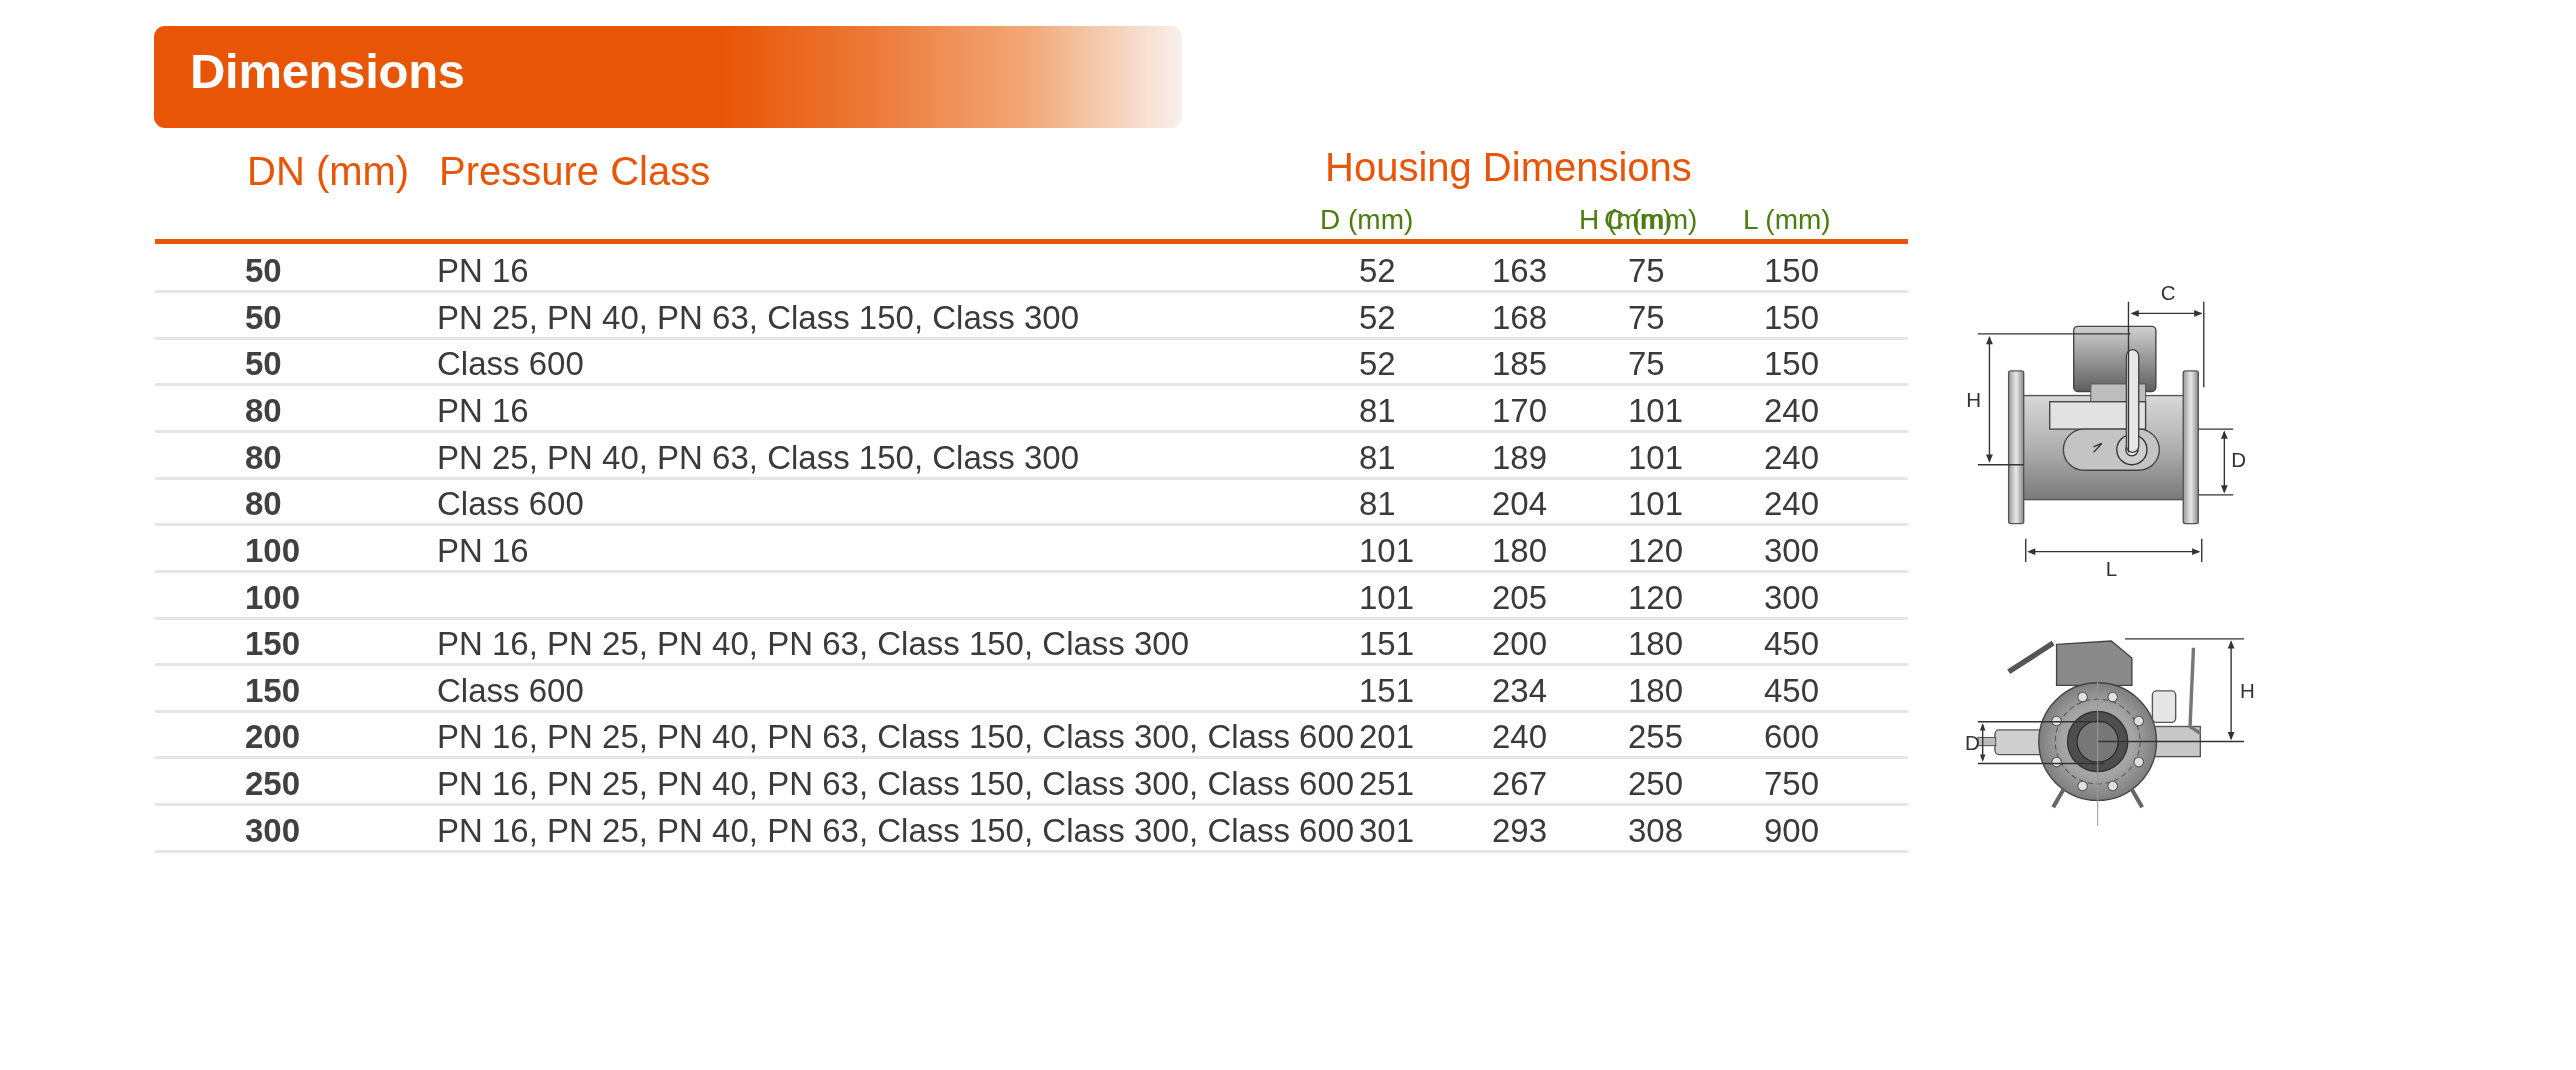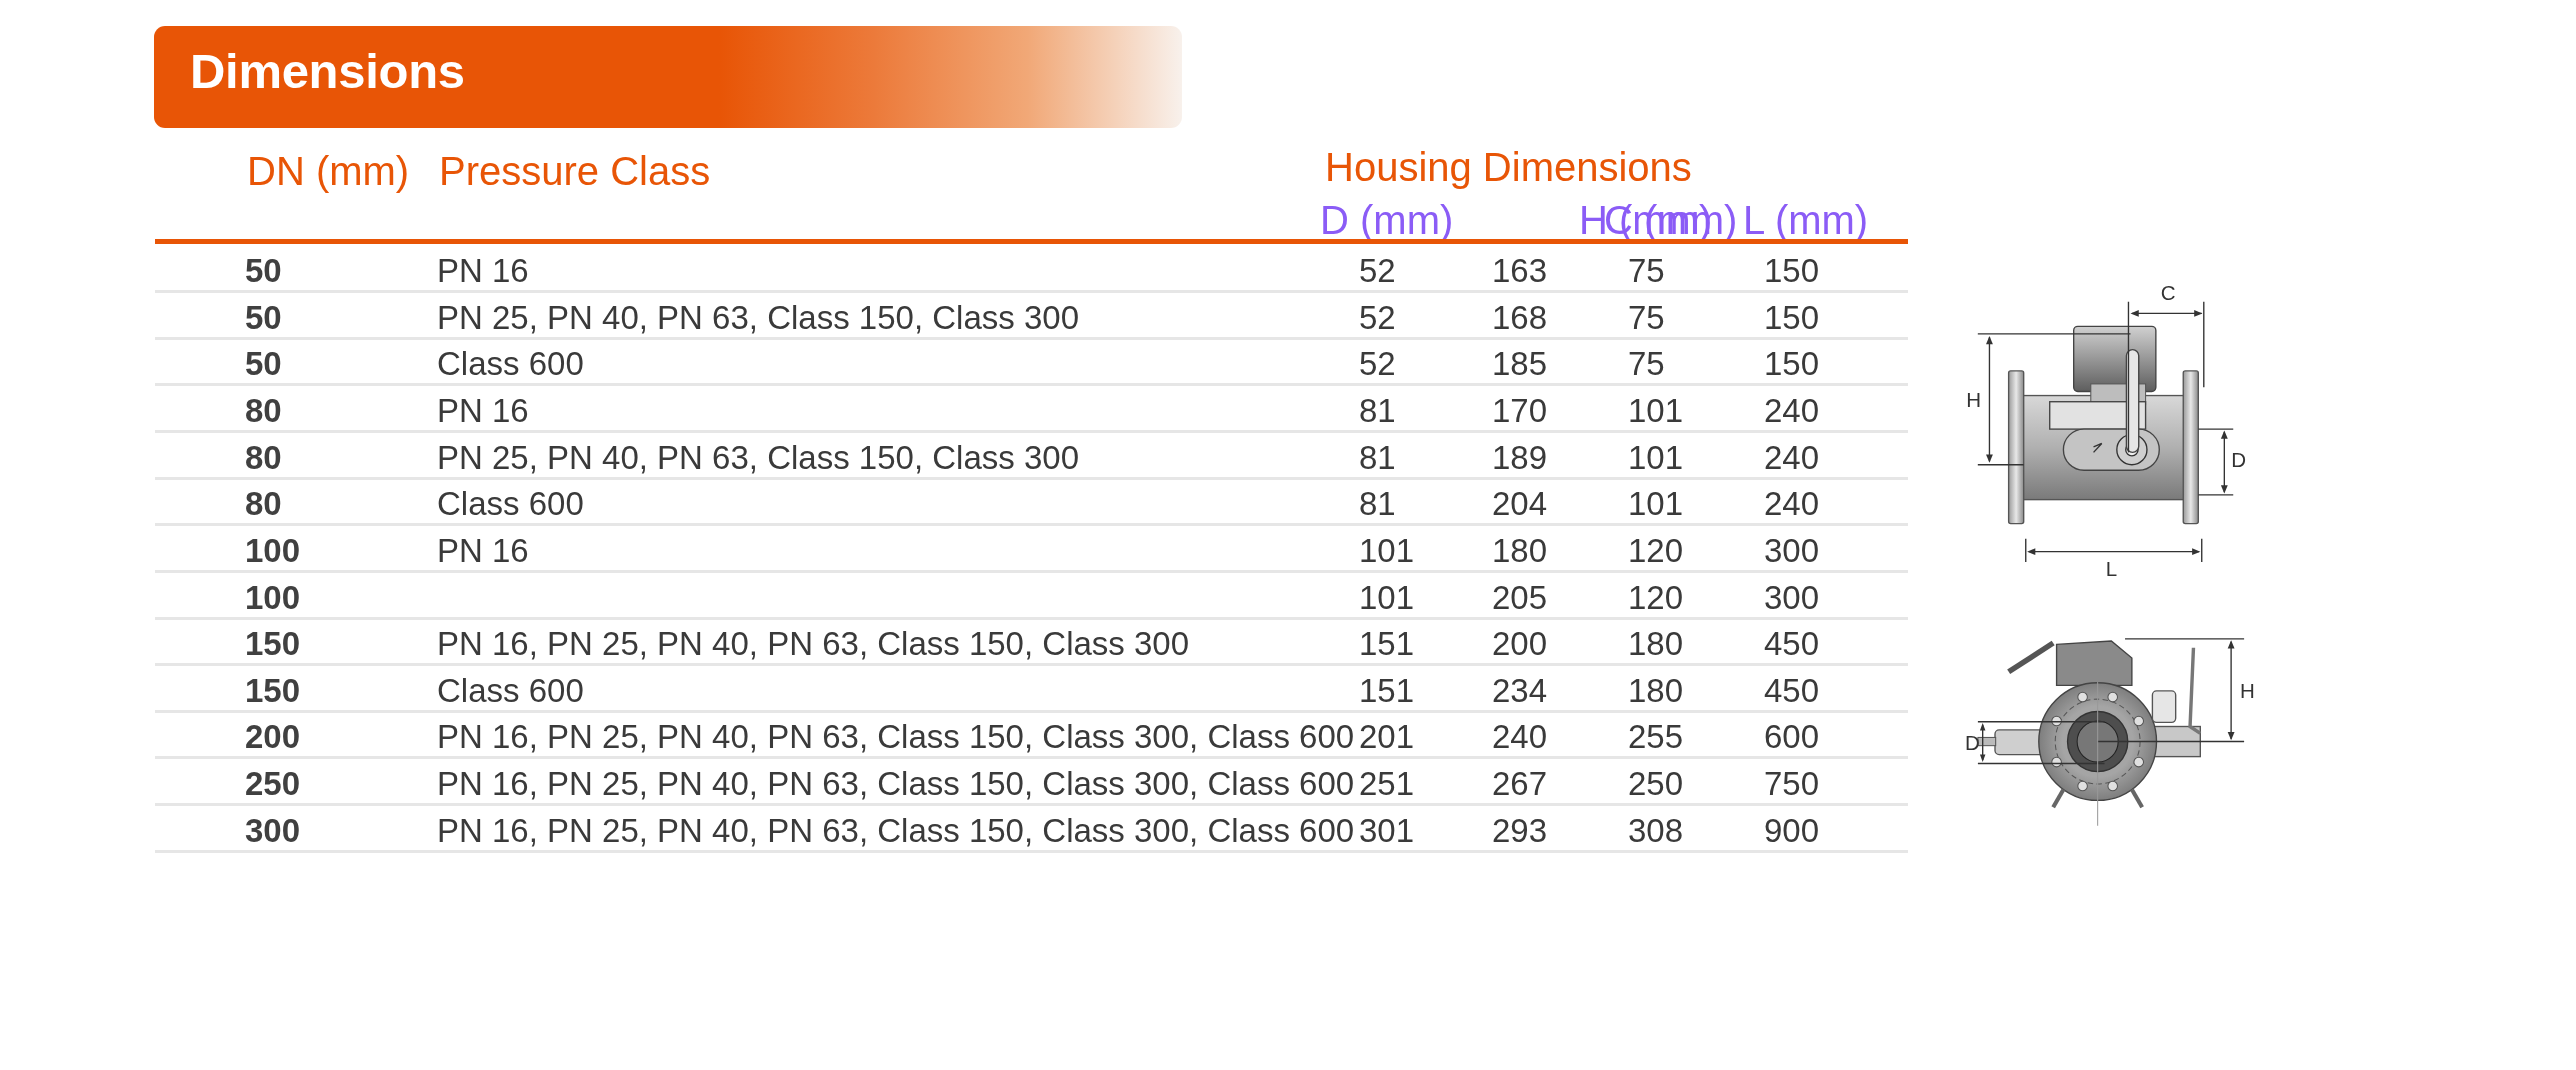--- a/index.html
+++ b/index.html
@@ -4,21 +4,21 @@
 <style>
   html, body { margin:0; padding:0; background:#ffffff; }
   body { width:2576px; height:1070px; position:relative; overflow:hidden;
          font-family:"Liberation Sans", "DejaVu Sans", sans-serif; color:#3a3a3a; }
   .banner { position:absolute; left:154px; top:26px; width:1028px; height:102px;
             border-radius:11px;
             background:linear-gradient(to right, #E85506 0%, #E85506 55%, #EC7A3A 70%, #F1A877 85%, #F8F1EC 100%); }
   .banner-title { position:absolute; left:36px; top:18px; font-size:49px; font-weight:bold;
                   color:#ffffff; line-height:55px; letter-spacing:-0.3px; }
   .hdr { position:absolute; color:#E85506; font-size:40px; line-height:38px; white-space:nowrap; }
-  .subhdr { position:absolute; color:#8b5cf6; font-size:40px; line-height:36px; white-space:nowrap; top:202px; }
+  .subhdr { position:absolute; color:#4d7c0f; font-size:28px; line-height:36px; white-space:nowrap; top:202px; }
   .rule { position:absolute; left:155px; width:1753px; top:239px; height:4.8px; background:#E85506; }
   .row { position:absolute; left:155px; width:1753px; height:47px; }
   .row .sep { position:absolute; left:0; right:0; bottom:0; height:2.7px; background:#E6E6E6; }
   .cell { position:absolute; top:6.9px; font-size:33px; line-height:36px; white-space:nowrap; color:#3a3a3a; }
   .cell.dn { left:90px; font-weight:bold; color:#404040; }
   .cell.pc { left:282px; }
   .cell.d  { left:1204px; }
   .cell.h  { left:1337px; }
   .cell.c  { left:1473px; }
   .cell.l  { left:1609px; }

